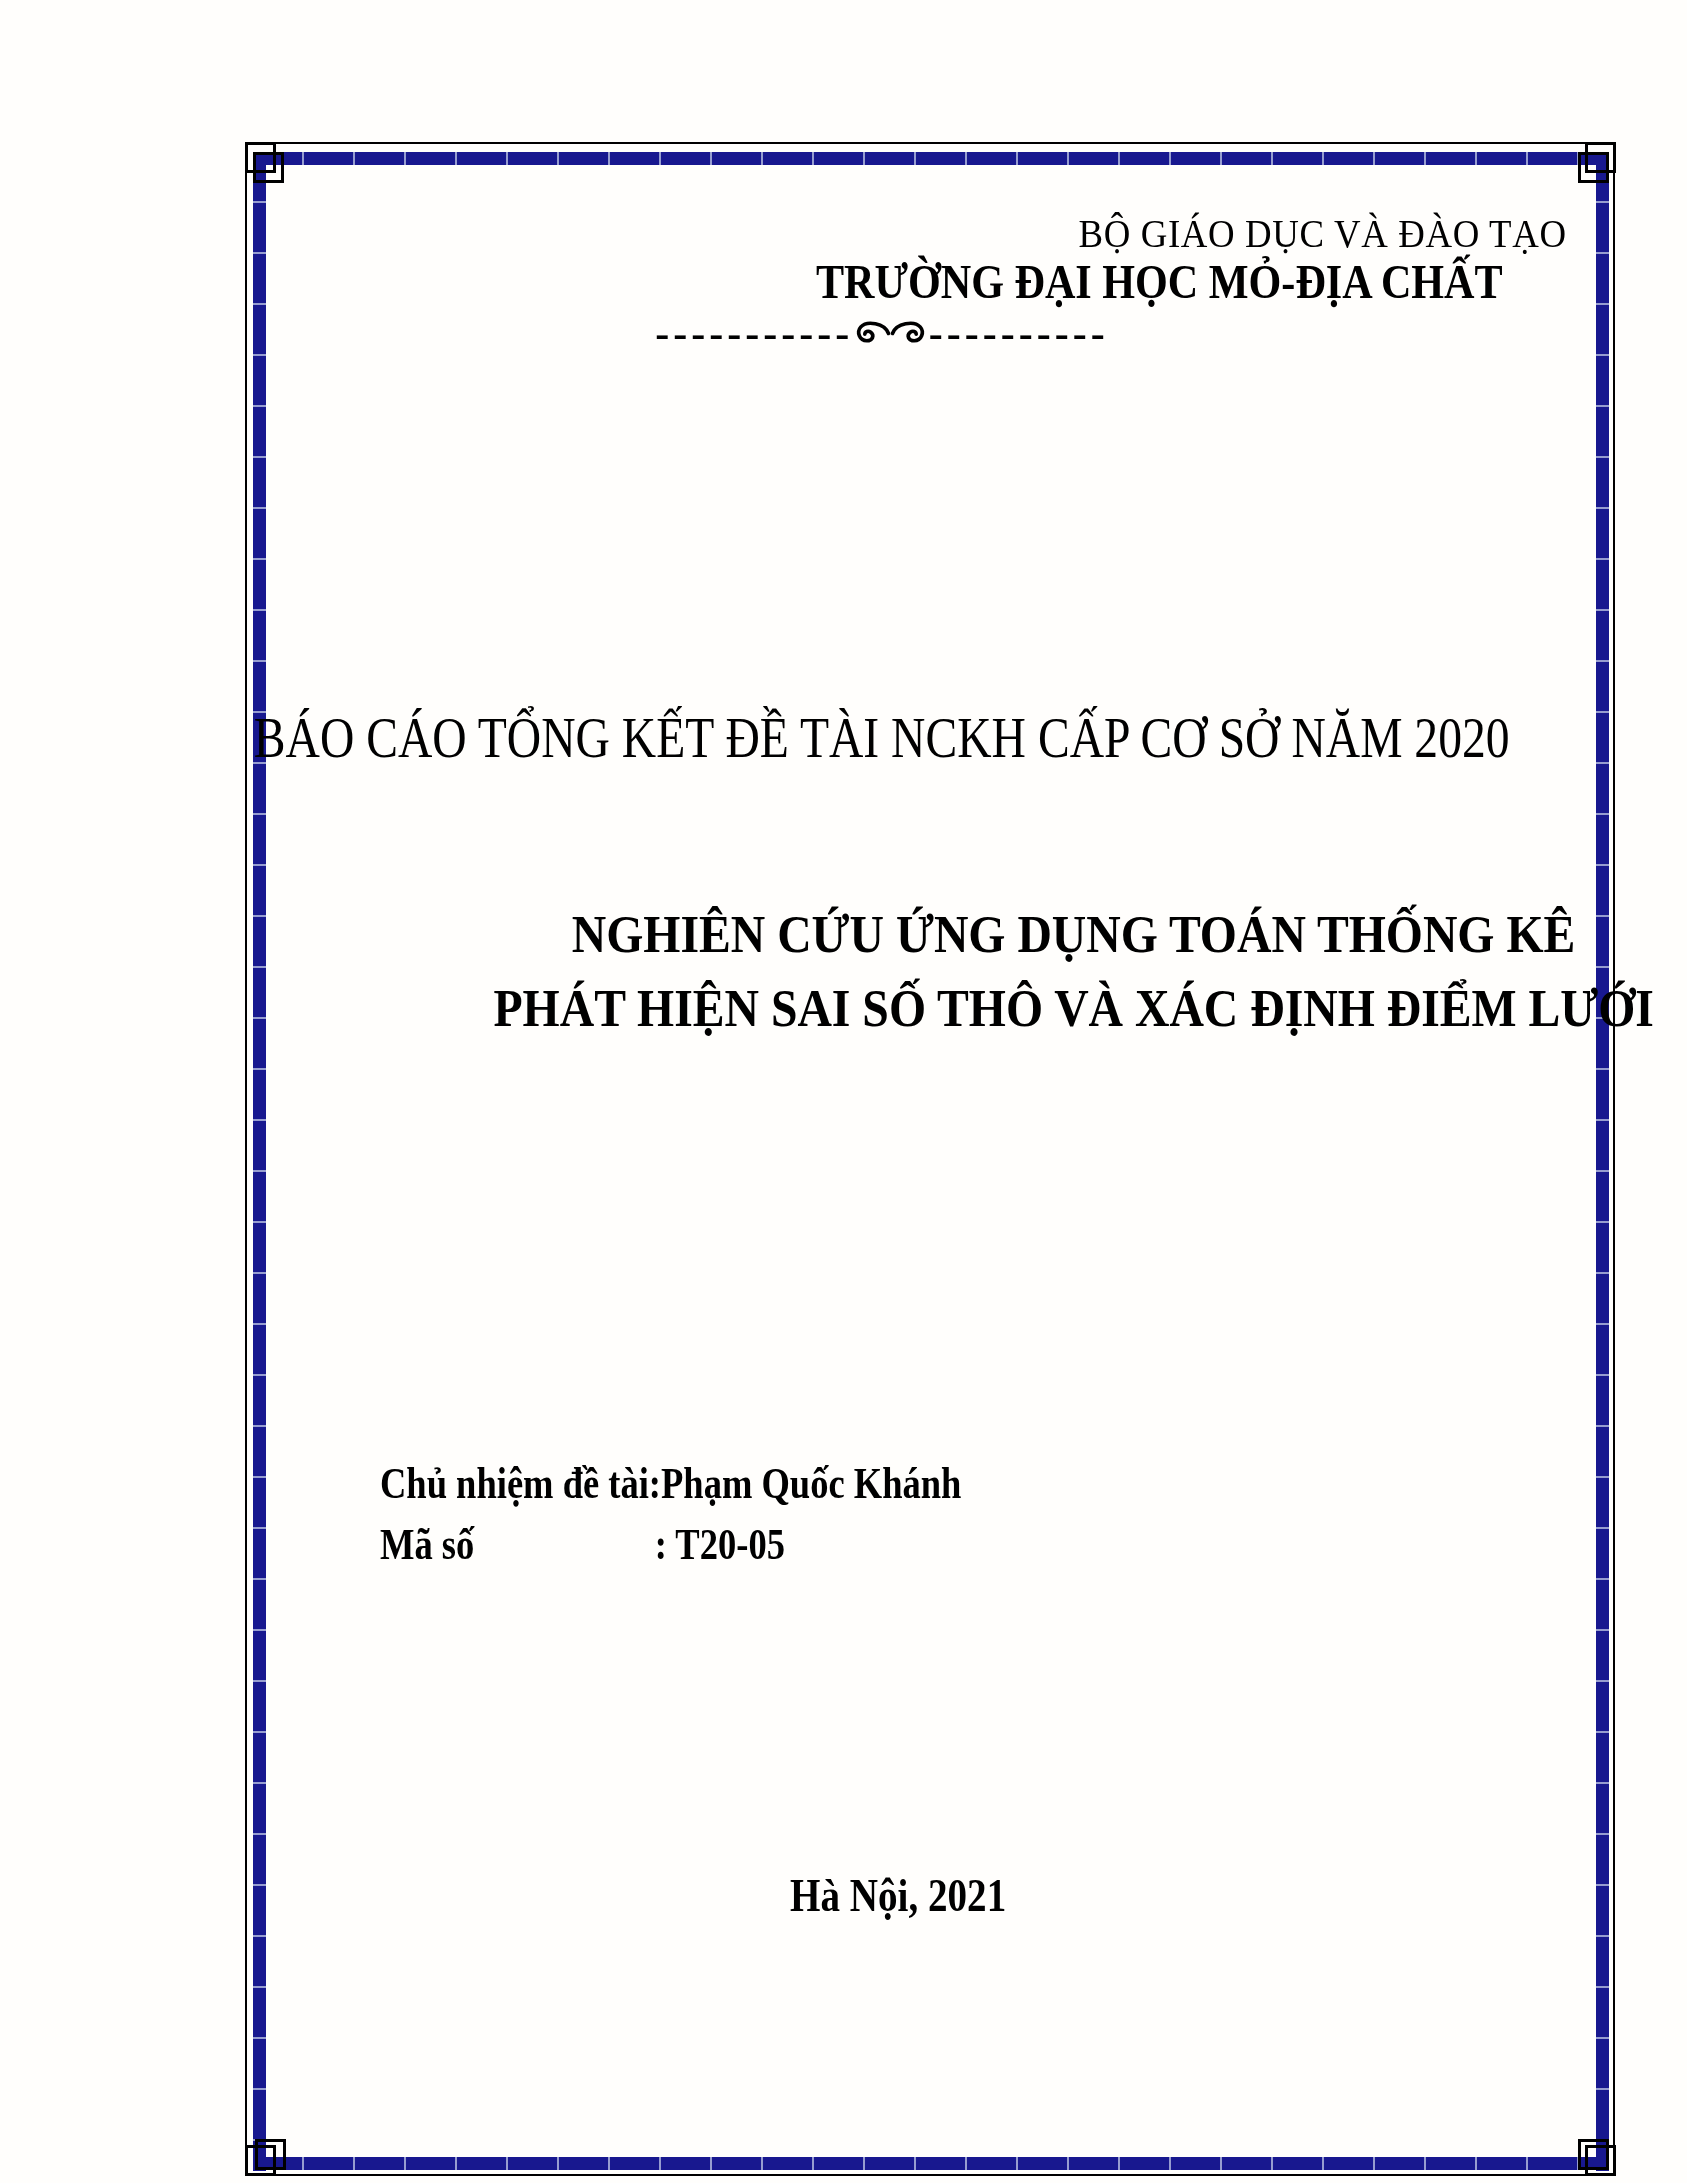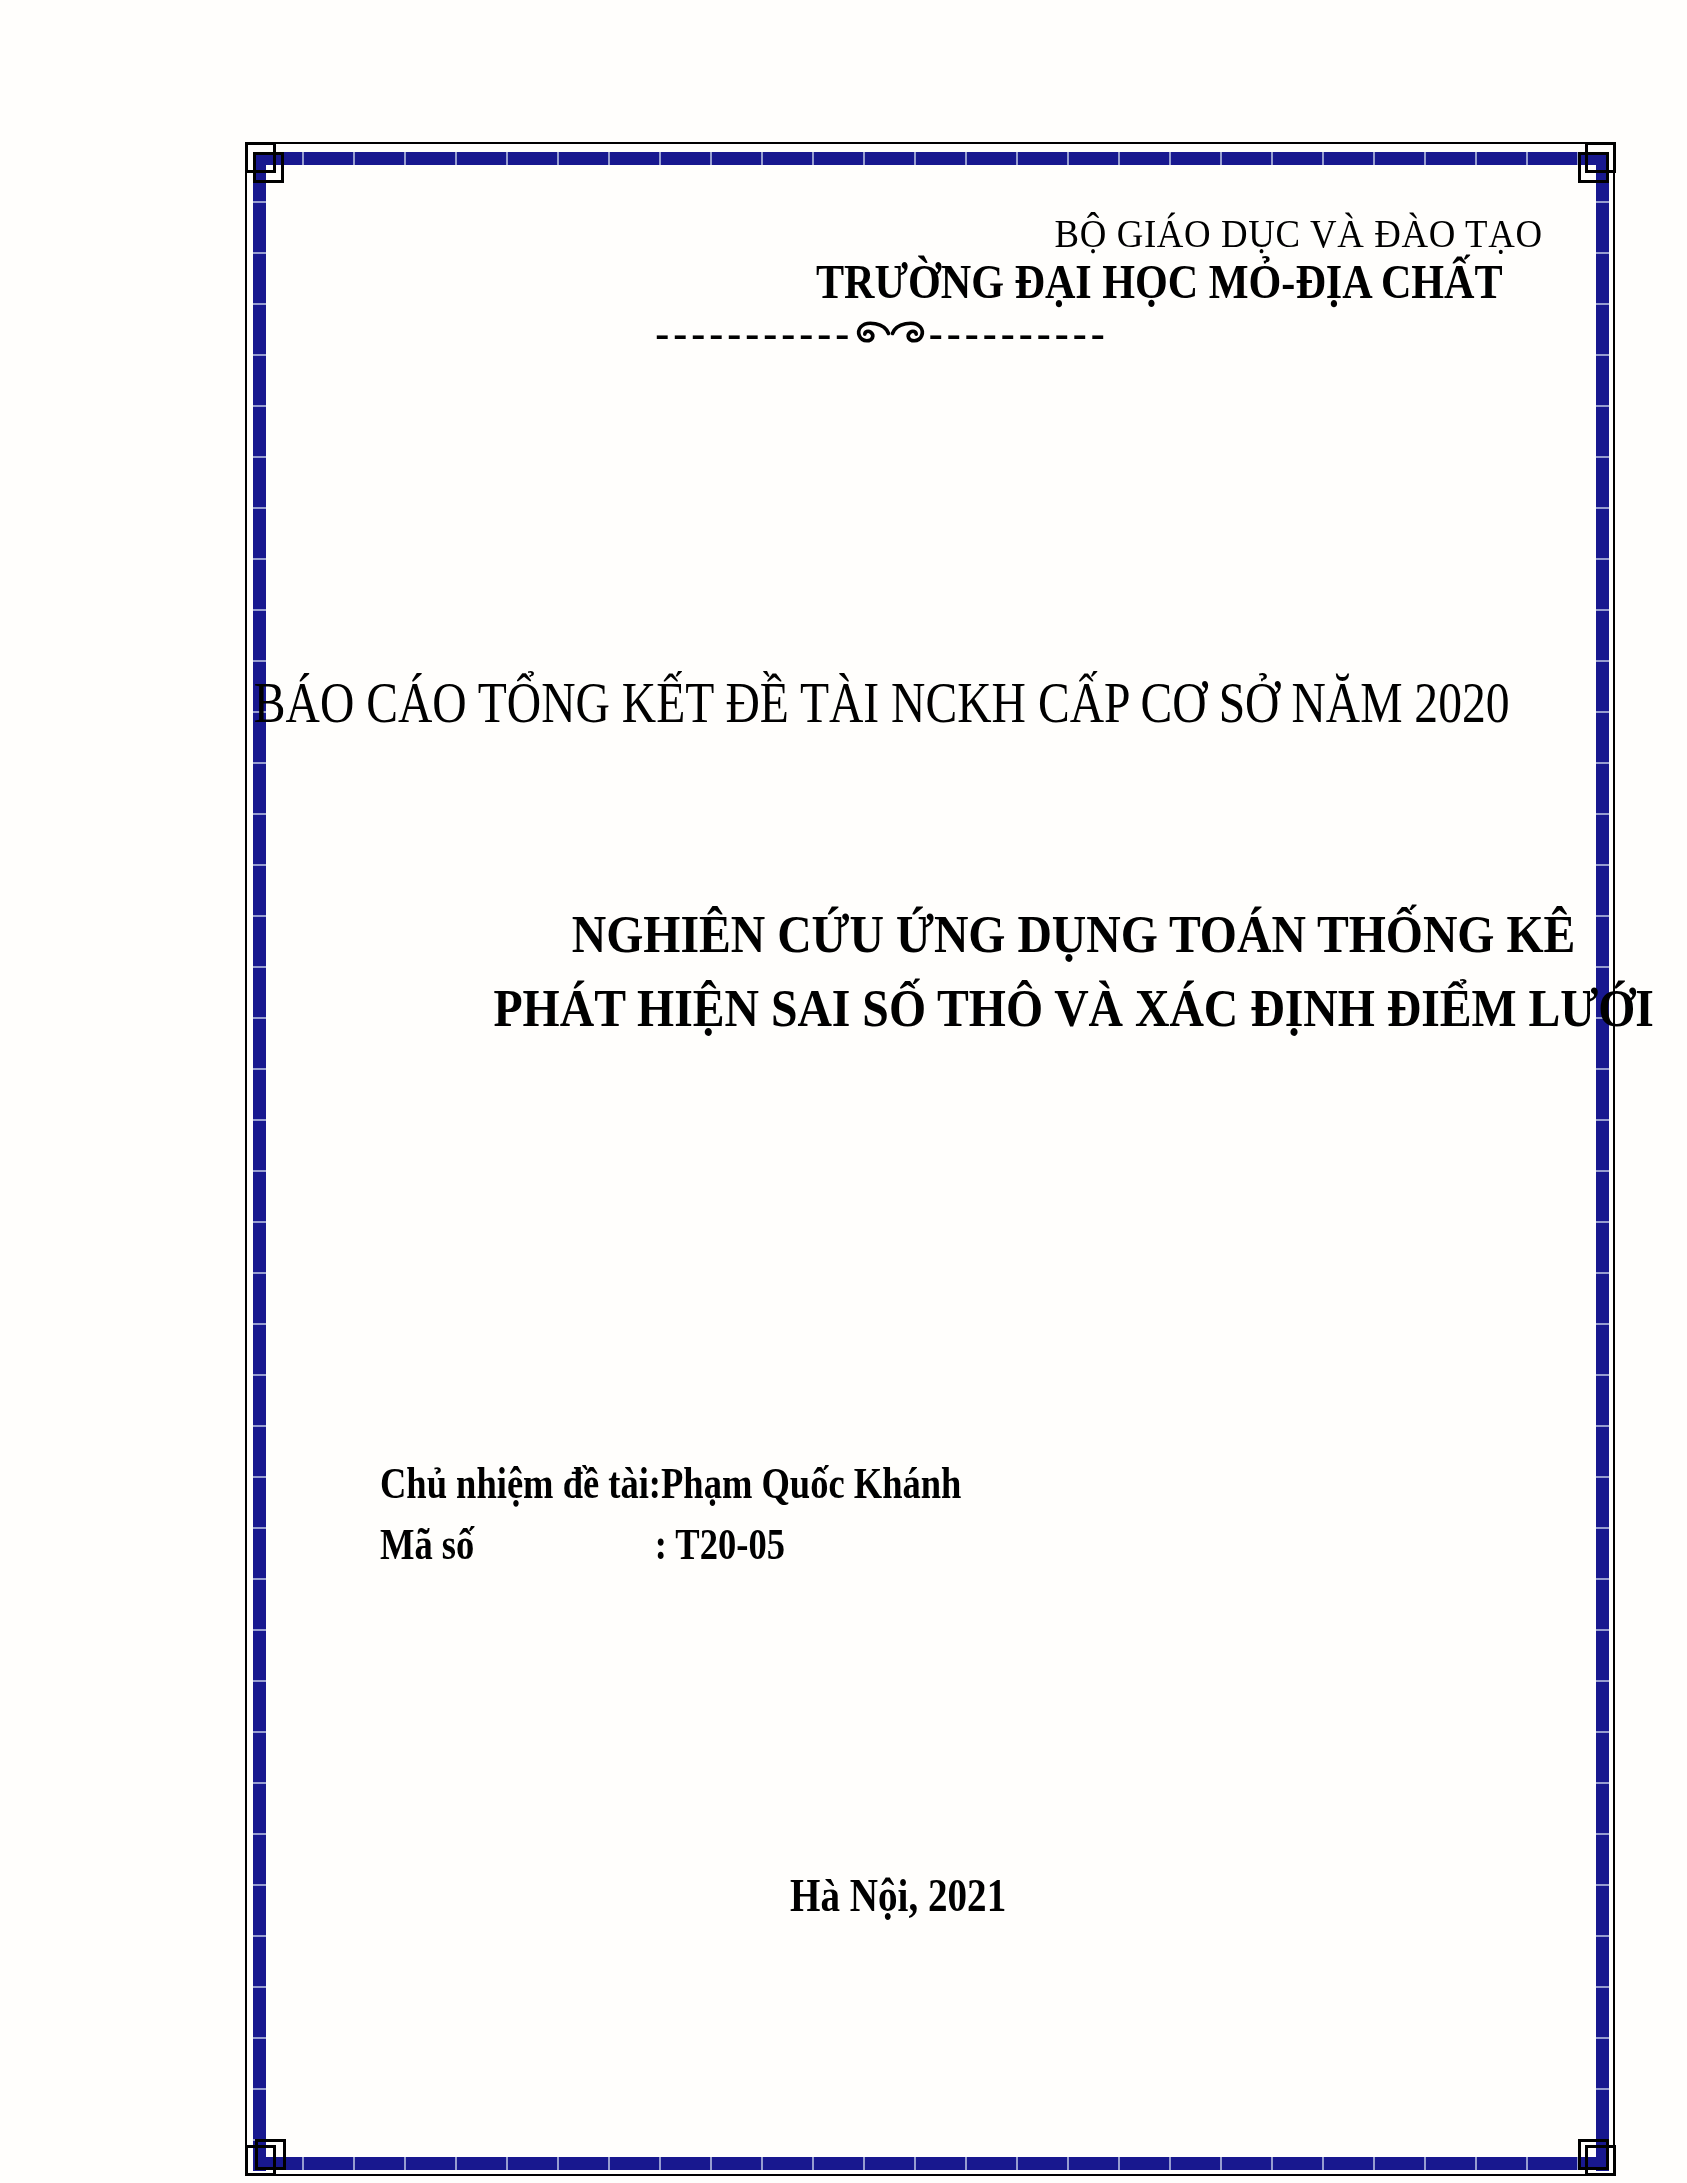--- a/index.html
+++ b/index.html
@@ -32,32 +32,32 @@
   }
 
   
   .line{
     position:absolute;left:267px;width:1342px;
     display:flex;align-items:flex-start;justify-content:center;
     white-space:nowrap;
   }
   .line > span{display:inline-block;white-space:nowrap;}
 
-  .ministry{top:210px;justify-content:flex-end;padding-right:66px;box-sizing:border-box;}
+  .ministry{top:210px;justify-content:flex-end;padding-right:42px;box-sizing:border-box;}
   .ministry > span{font-size:40px;transform:scaleX(0.92);transform-origin:100% 50%;letter-spacing:0.7px;}
 
   .university{top:253px;justify-content:flex-end;}
   .university > span{font-size:49px;font-weight:bold;transform:translateX(-50px) scaleX(0.86);}
 
   .divider{top:310px;align-items:center;}
   .divider .inner{display:flex;align-items:center;transform:translateX(-56px);}
   .dashes{font-size:42px;font-weight:bold;letter-spacing:4px;line-height:46px;}
   .ornament{margin:0 1.3px;display:block;}
 
-  .report-line{top:671px;}
+  .report-line{top:706px;}
   .report-line > span{font-size:56px;transform:translateX(-56px) scaleX(0.85);}
 
   .title-block{position:absolute;left:267px;top:897px;width:1614px;text-align:center;}
   .title-line{font-size:53px;font-weight:bold;line-height:74px;white-space:nowrap;}
   .title-line > span{display:inline-block;transform:scaleX(0.9);}
   .title-line.shift-left > span{transform:translateX(-46px) scaleX(0.9);}
 
   .info-block{position:absolute;left:380px;top:1453px;transform:scaleX(0.83);transform-origin:0 0;}
   .info-row{display:flex;font-size:44px;font-weight:bold;line-height:61px;white-space:nowrap;}
   .info-label{min-width:331px;display:inline-block;}

